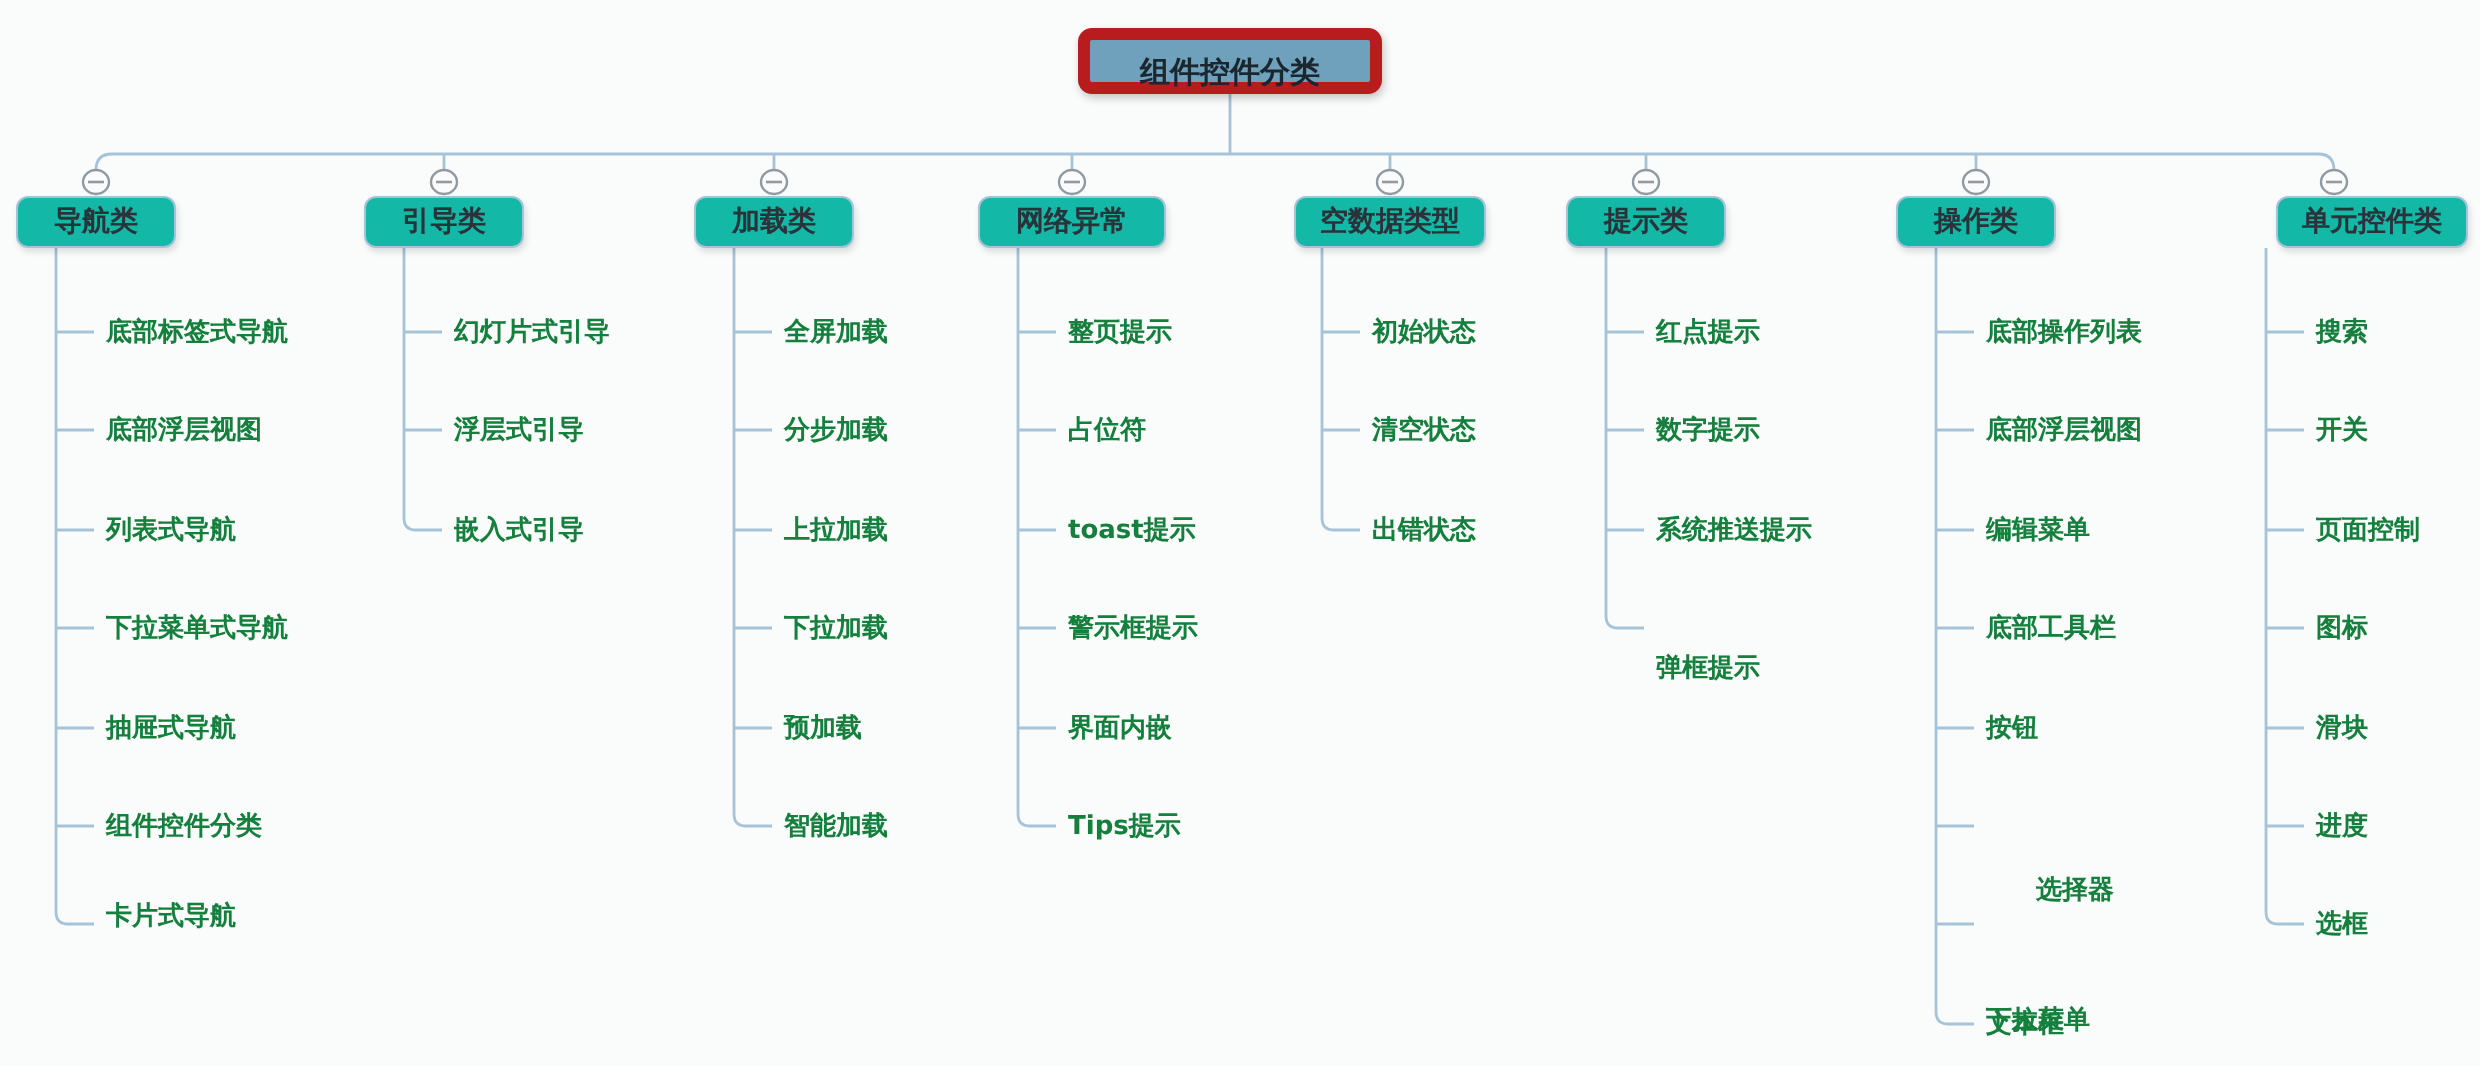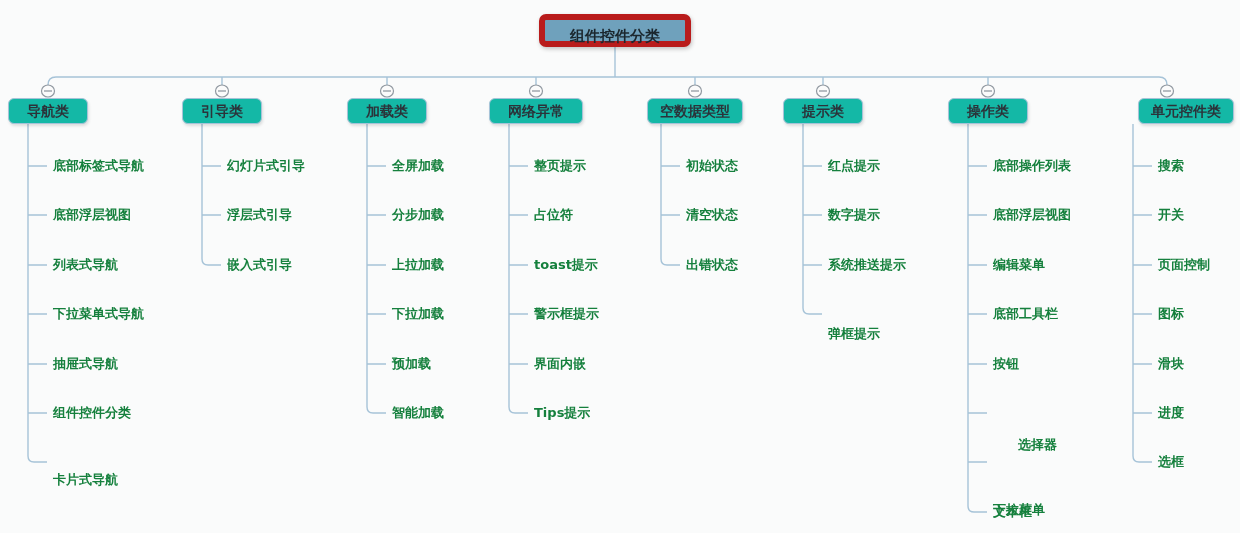--- a/index.html
+++ b/index.html
@@ -139,21 +139,21 @@
     <span>组件控件分类</span>
   </div>
   <div id="branches">
       <div class="branch-node" style="left: 48px; width: 80px;"><span>导航类</span></div>
       <div class="leaf-label" style="left: 53px; top: 166px;">底部标签式导航</div>
       <div class="leaf-label" style="left: 53px; top: 215px;">底部浮层视图</div>
       <div class="leaf-label" style="left: 53px; top: 265px; text-align: right;">列表式导航</div>
       <div class="leaf-label" style="left: 53px; top: 314px;">下拉菜单式导航</div>
       <div class="leaf-label" style="left: 53px; top: 364px;">抽屉式导航</div>
       <div class="leaf-label" style="left: 53px; top: 413px;">组件控件分类</div>
-      <div class="leaf-label" style="left: 53px; top: 480px;">卡片式导航</div>
+      <div class="leaf-label" style="left: 53px; top: 458px;">卡片式导航</div>
       <div class="branch-node" style="left: 222px; width: 80px;"><span>引导类</span></div>
       <div class="leaf-label" style="left: 227px; top: 166px; font-family: Liberation Mono, monospace;">幻灯片式引导</div>
       <div class="leaf-label" style="left: 227px; top: 215px;">浮层式引导</div>
       <div class="leaf-label" style="left: 227px; top: 265px;">嵌入式引导</div>
       <div class="branch-node" style="left: 387px; width: 80px;"><span>加载类</span></div>
       <div class="leaf-label" style="left: 392px; top: 166px;">全屏加载</div>
       <div class="leaf-label" style="left: 392px; top: 215px;">分步加载</div>
       <div class="leaf-label" style="left: 392px; top: 265px;">上拉加载</div>
       <div class="leaf-label" style="left: 392px; top: 314px;">下拉加载</div>
       <div class="leaf-label" style="left: 392px; top: 364px;">预加载</div>

